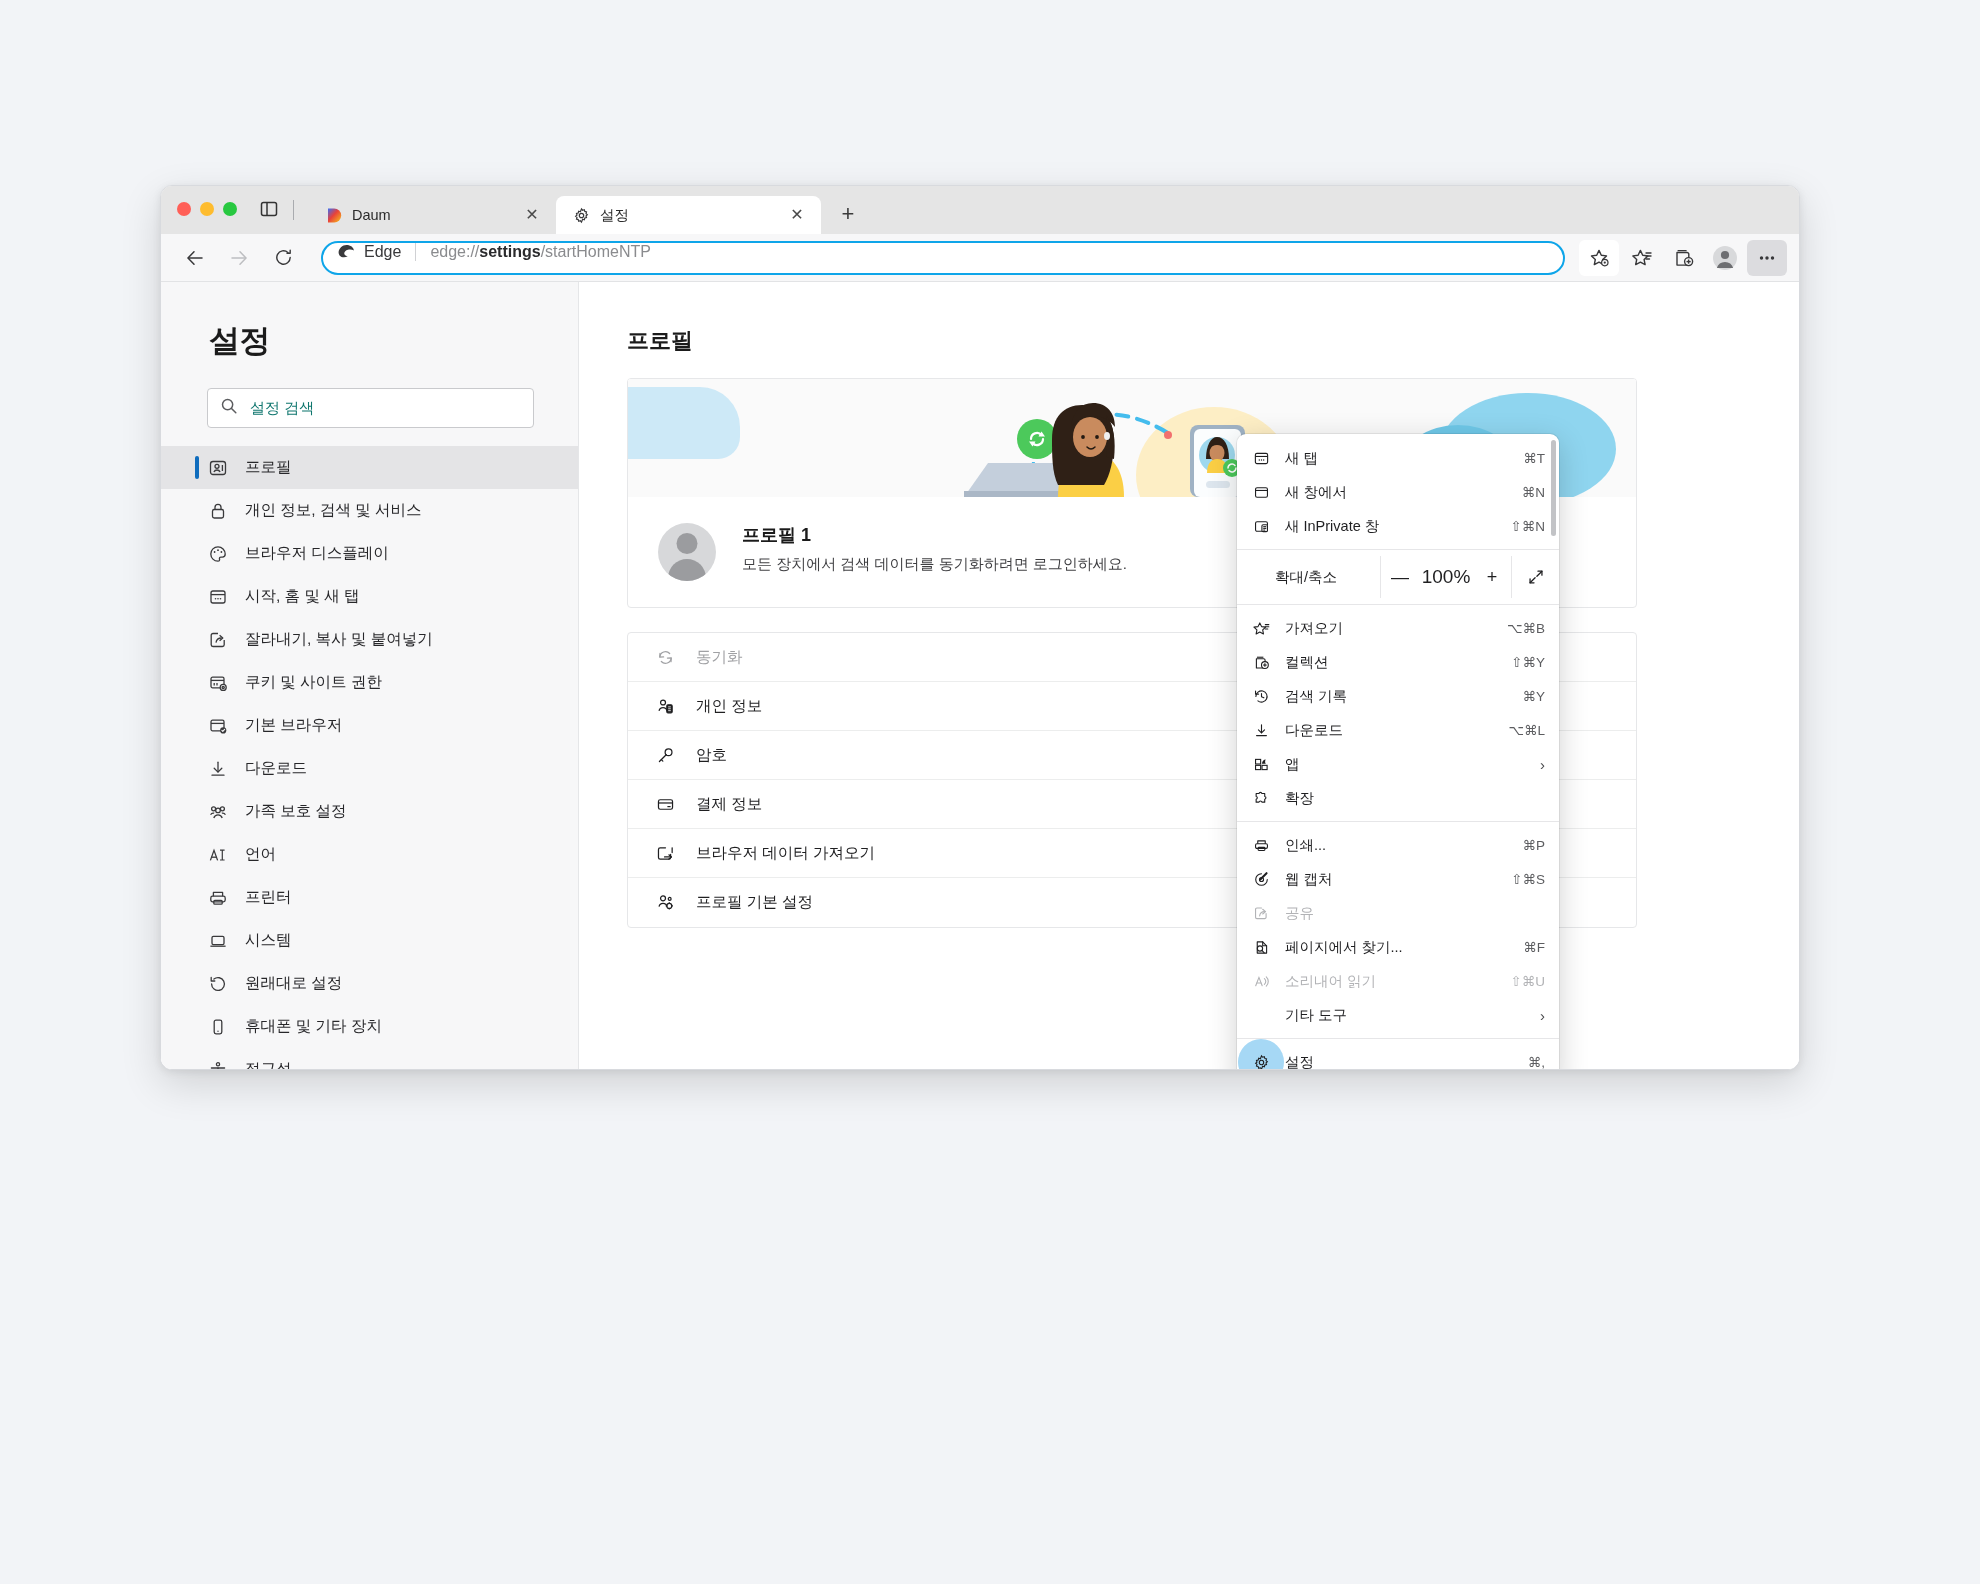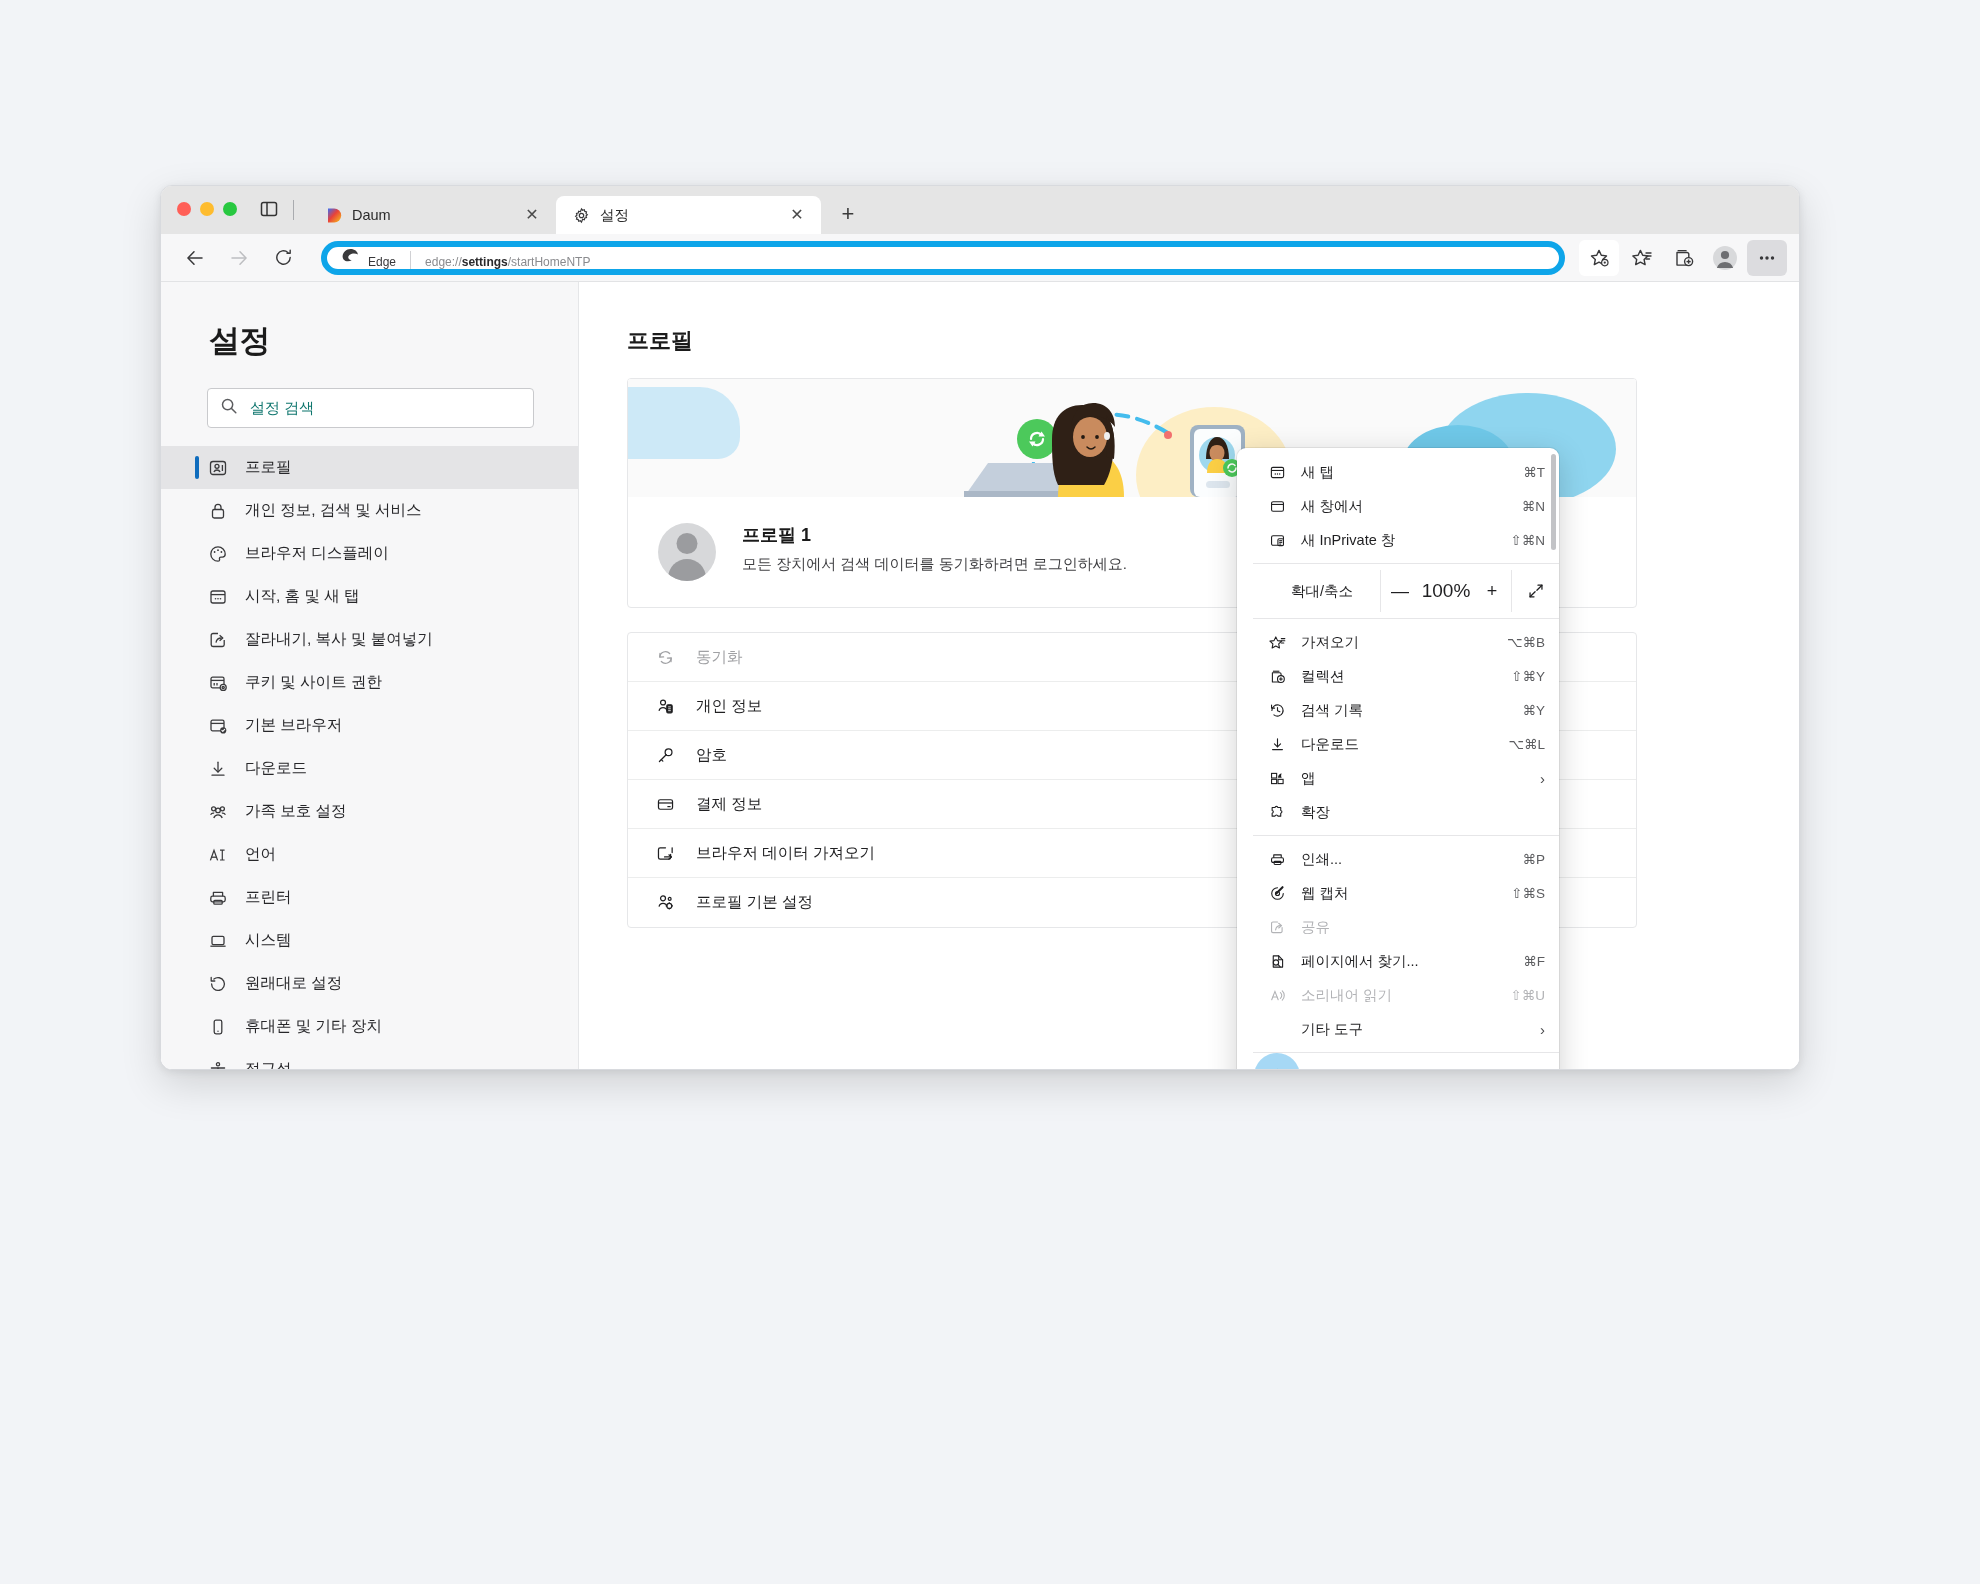--- a/index.html
+++ b/index.html
@@ -86,26 +86,26 @@
   .nav-btn {
     width: 36px; height: 36px; border-radius: 6px;
     display: flex; align-items: center; justify-content: center;
     color: #38383a; margin-right: 8px;
   }
   .nav-btn.disabled { color: #bdbec1; }
   .omnibox {
     flex: 1; height: 34px;
     background: #ffffff;
     border-radius: 17px;
-    display: flex; align-items: flex-end;
+    display: flex; align-items: flex-start;
     padding: 0 14px;
     margin: 0 12px;
-    font-size: 12px;
+    font-size: 16px;
     color: #58595c;
-    border: 6px solid #0ea5e9;
+    border: 2px solid #0ea5e9;
   }
   .omnibox .edge-label { color: #38383a; margin-left: 8px; }
   .omnibox .sep { width:1px; height:18px; background:#d0d1d4; margin: 0 14px; }
   .omnibox .url { color: #8a8b8e; }
   .omnibox .url b { color: #2a2a2c; font-weight: 700; }
 
   .tool-btn {
     width: 40px; height: 36px; border-radius: 6px;
     display: flex; align-items: center; justify-content: center;
     color: #38383a; margin-left: 2px;
@@ -194,26 +194,26 @@
     padding-left: 26px; font-size: 15.5px; color: #1f1f21;
     border-bottom: 1px solid #eceded;
   }
   .list-row:last-child { border-bottom: none; }
   .list-row.disabled { color: #a0a1a4; }
   .list-row .ico { width:22px;height:22px;flex:0 0 22px;display:flex;align-items:center;justify-content:center;}
 
   
   .menu {
     position: absolute;
-    left: 1076px; top: 262px;
+    left: 1076px; top: 248px;
     width: 322px;
     background: #ffffff;
     border-radius: 9px;
     box-shadow: 0 8px 30px rgba(0,0,0,0.19), 0 0 0 1px rgba(0,0,0,0.07);
-    padding: 7px 0 7px 16px;
+    padding: 7px 0 7px 0;
     z-index: 50;
     font-size: 14.5px;
   }
   .menu-item {
     height: 34px; display: flex; align-items: center;
     padding: 0 14px 0 14px; gap: 14px; color: #1f1f21;
     position: relative;
   }
   .menu-item .mi-ico {
     width: 20px; height: 20px; flex: 0 0 20px;

